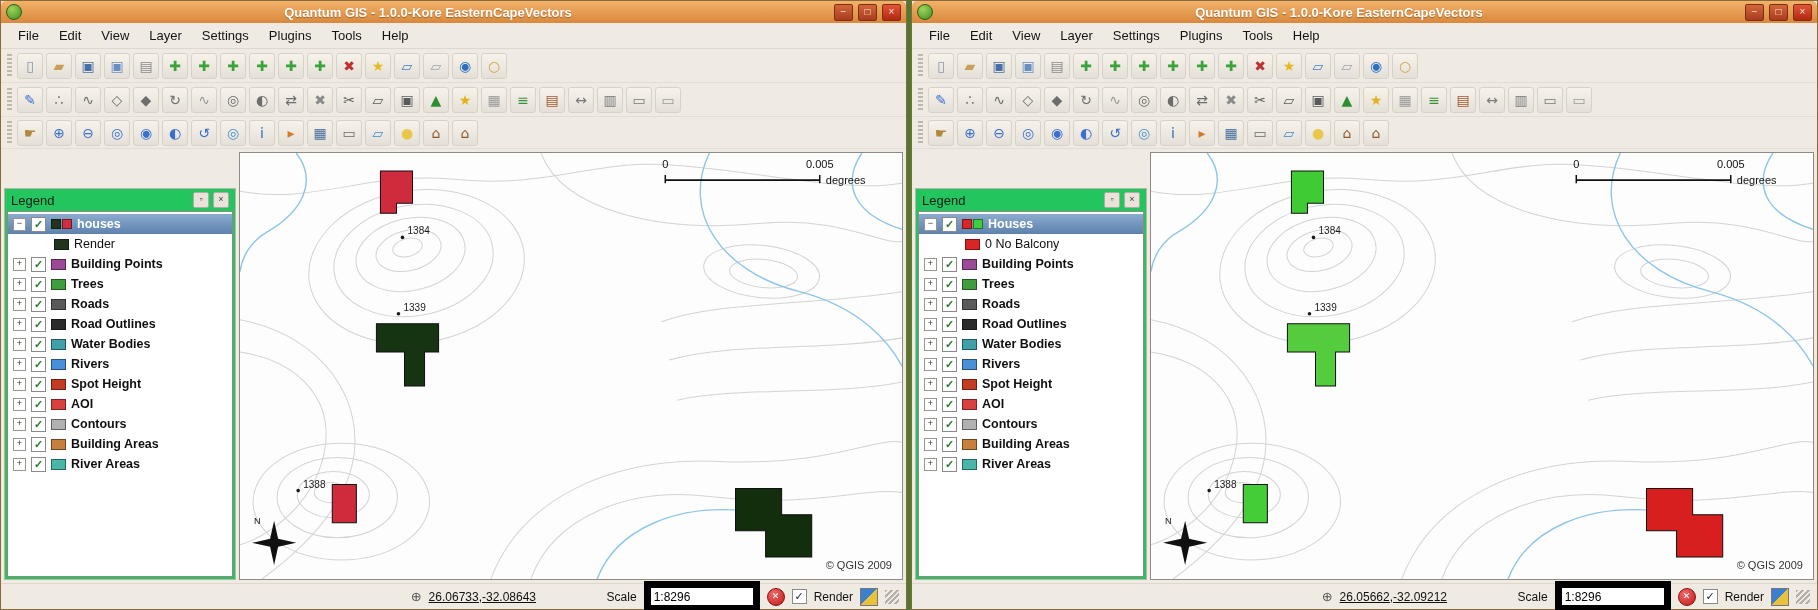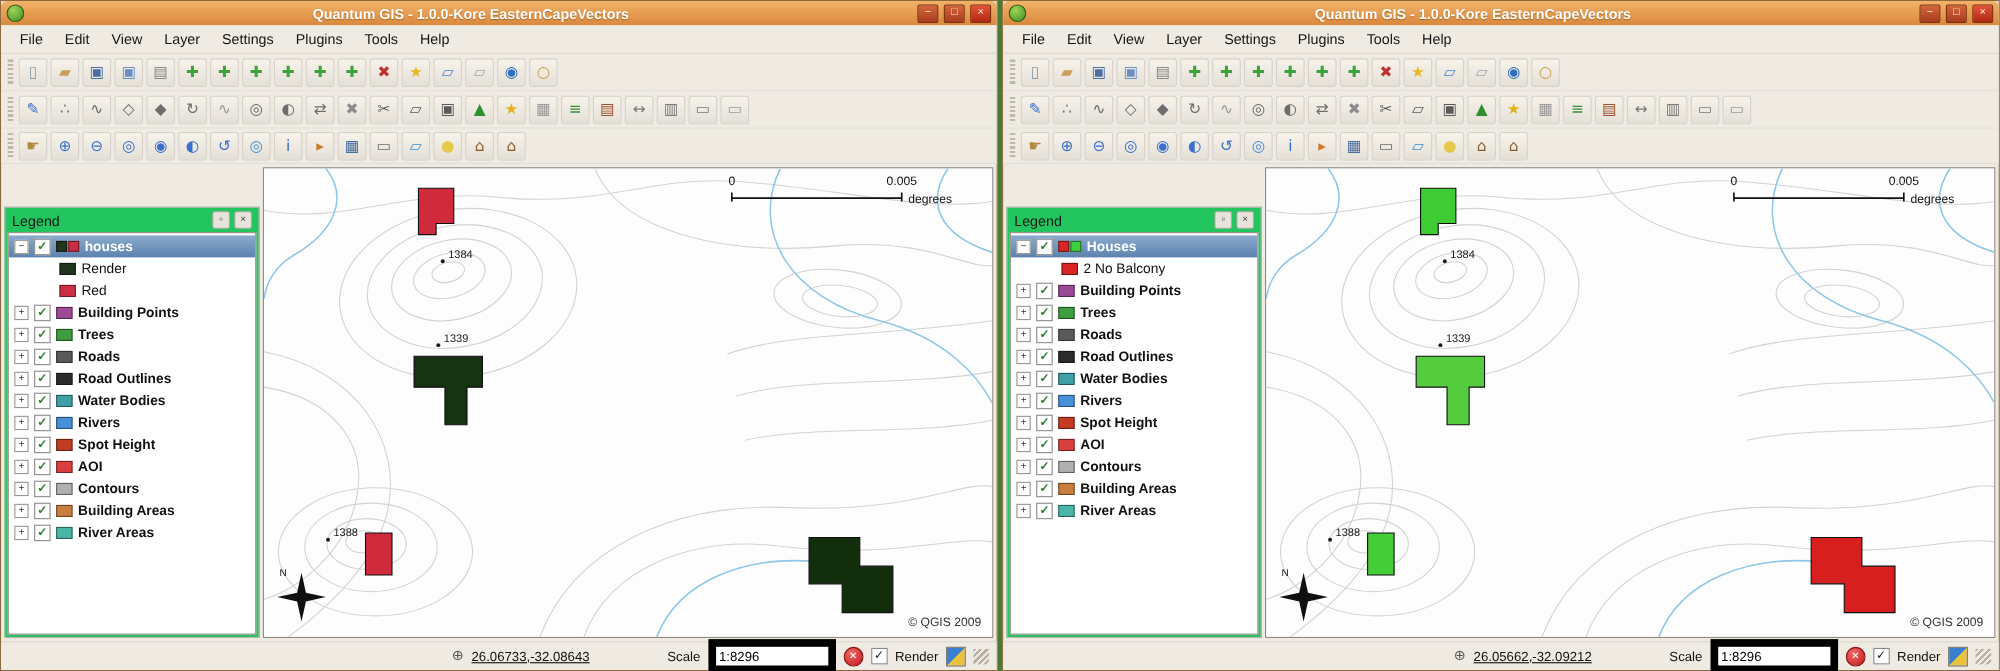--- a/index.html
+++ b/index.html
@@ -303,24 +303,20 @@
               <span class="msw">
                 <i class="sw" style="background: rgb(32, 53, 28);"></i>
                 <i class="sw" style="background: rgb(204, 46, 68);"></i>
               </span>
               <span class="lbl">houses</span>
             </div>
             <div class="lrow child">
               <span class="sw" style="background: rgb(32, 53, 28);"></span>
               <span class="lbl">Render</span>
             </div>
-            <div class="lrow child">
-              <span class="sw" style="background: rgb(204, 46, 68);"></span>
-              <span class="lbl">Red</span>
-            </div>
             <div class="lrow">
               <span class="exp">+</span>
               <span class="cbx">✓</span>
               <span class="sw" style="background: rgb(156, 74, 150);"></span>
               <span class="lbl">Building Points</span>
             </div>
             <div class="lrow">
               <span class="exp">+</span>
               <span class="cbx">✓</span>
               <span class="sw" style="background: rgb(63, 156, 63);"></span>
@@ -673,21 +669,21 @@
               <span class="exp">−</span>
               <span class="cbx">✓</span>
               <span class="msw">
                 <i class="sw" style="background: rgb(217, 37, 37);"></i>
                 <i class="sw" style="background: rgb(62, 207, 62);"></i>
               </span>
               <span class="lbl">Houses</span>
             </div>
             <div class="lrow child">
               <span class="sw" style="background: rgb(217, 37, 37);"></span>
-              <span class="lbl">2 No Balcony</span>
+              <span class="lbl">0 No Balcony</span>
             </div>
             <div class="lrow">
               <span class="exp">+</span>
               <span class="cbx">✓</span>
               <span class="sw" style="background: rgb(156, 74, 150);"></span>
               <span class="lbl">Building Points</span>
             </div>
             <div class="lrow">
               <span class="exp">+</span>
               <span class="cbx">✓</span>

